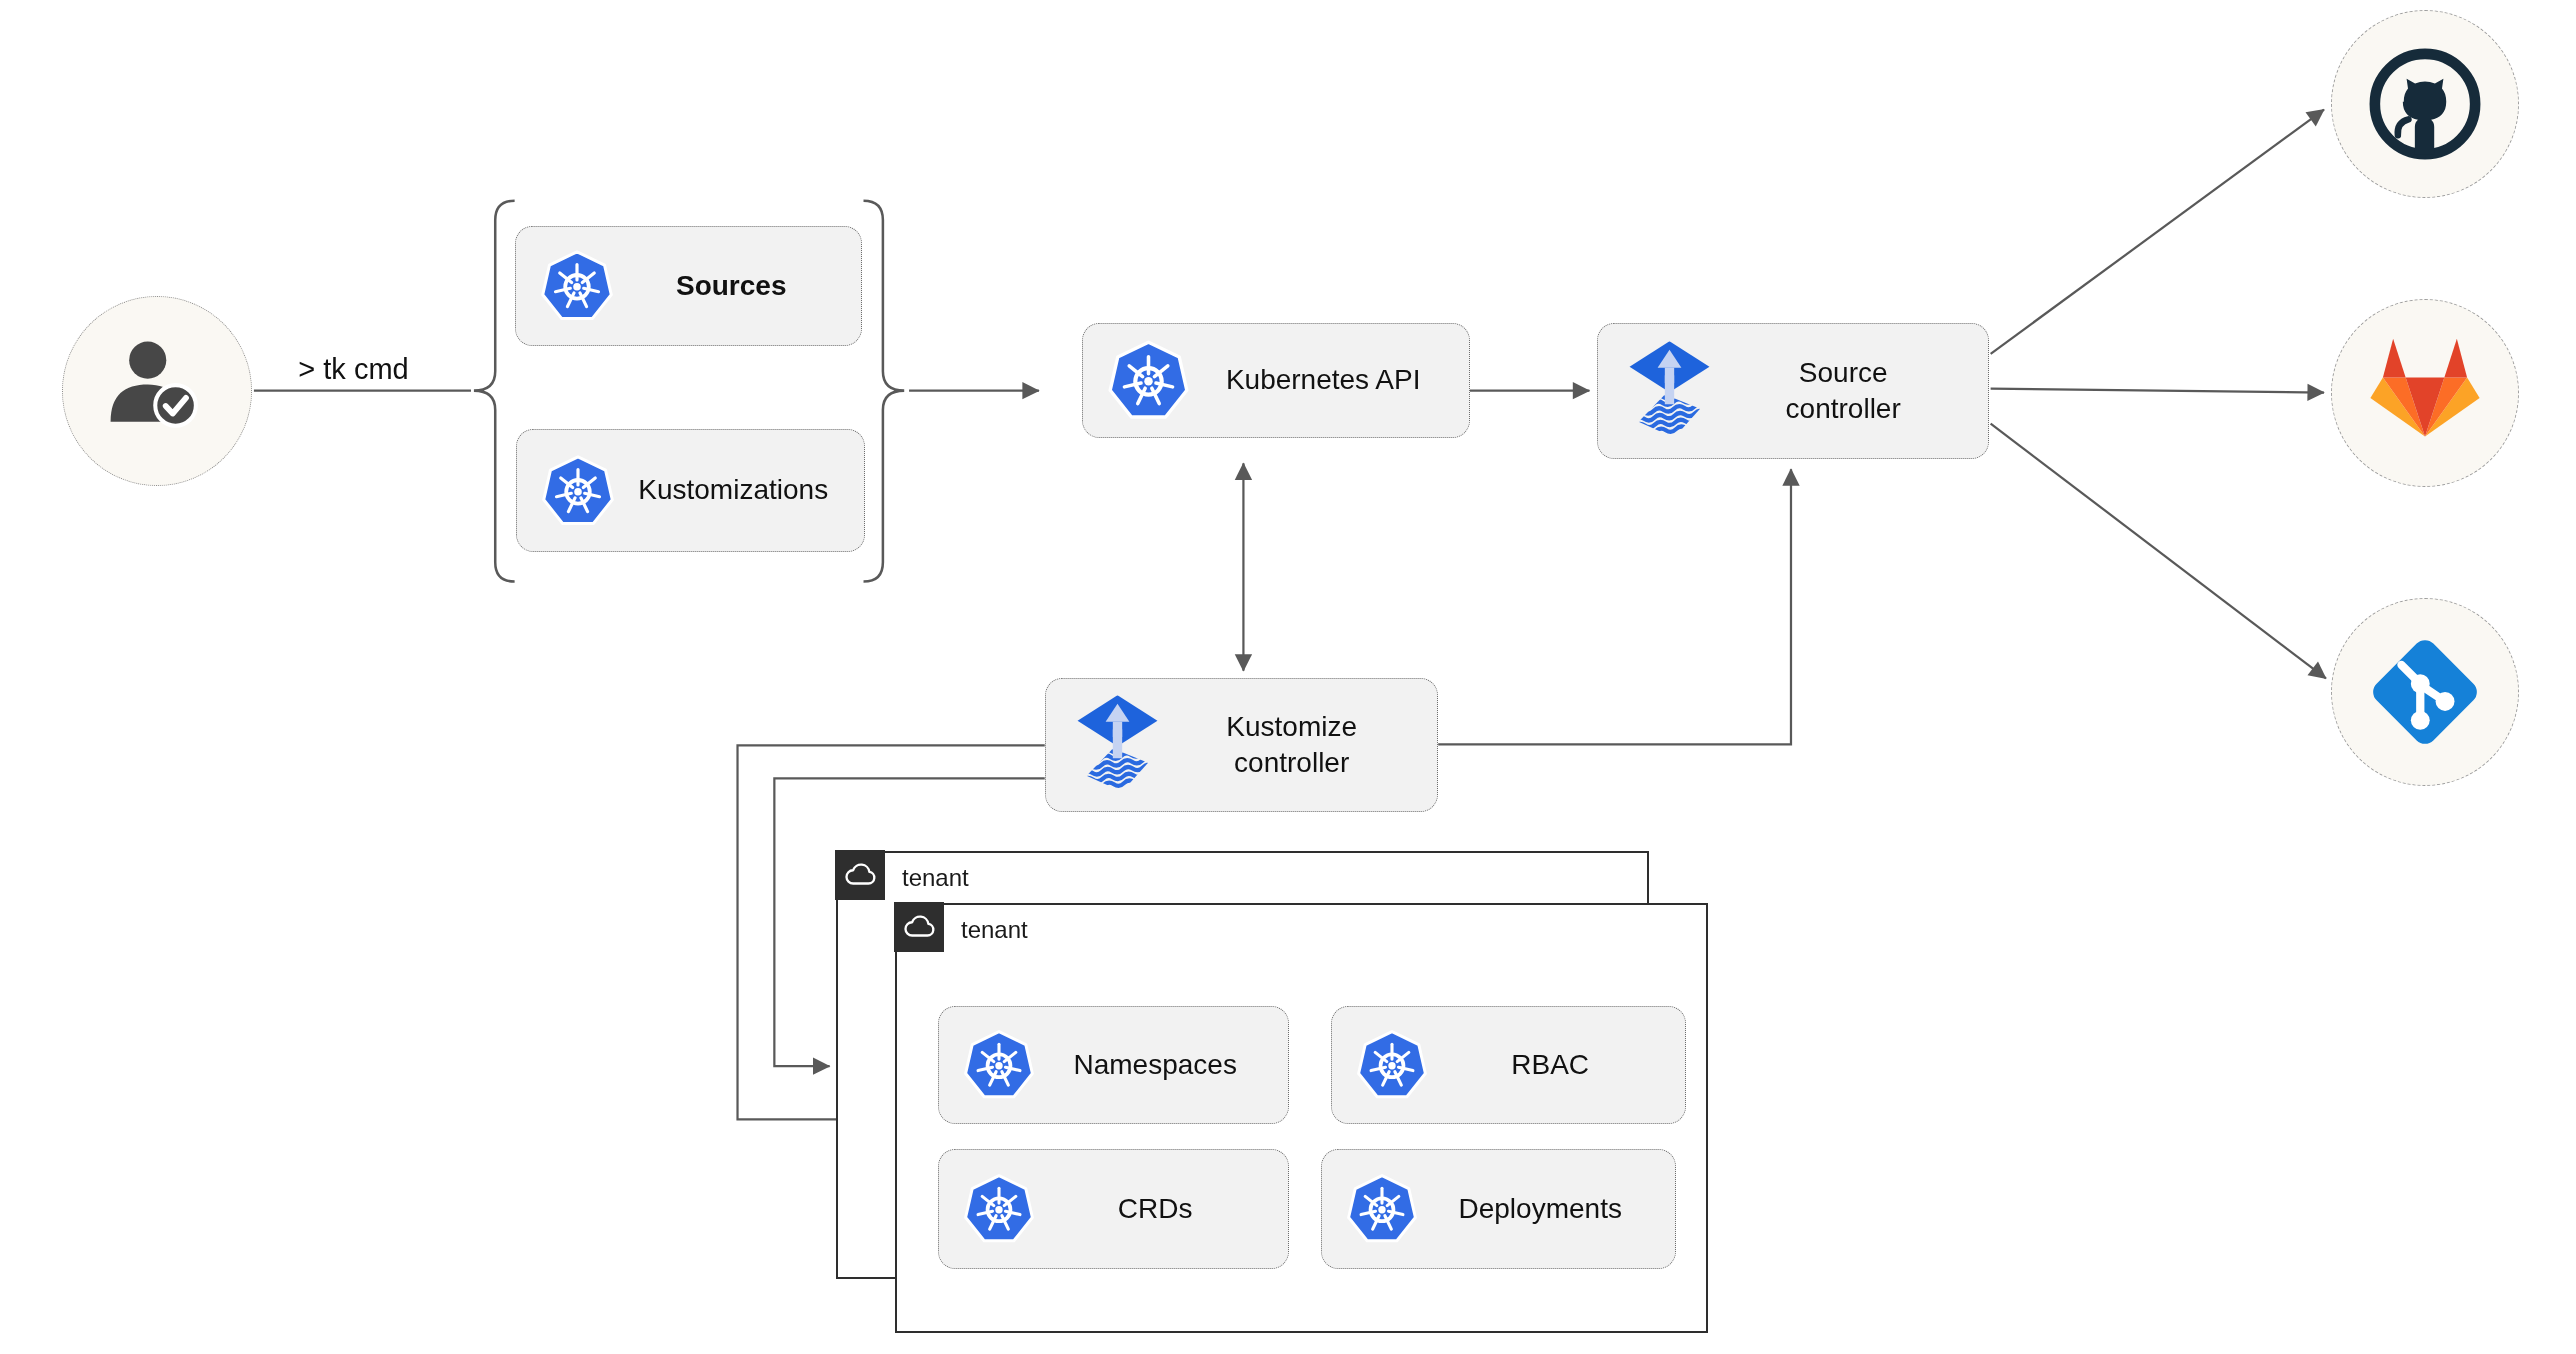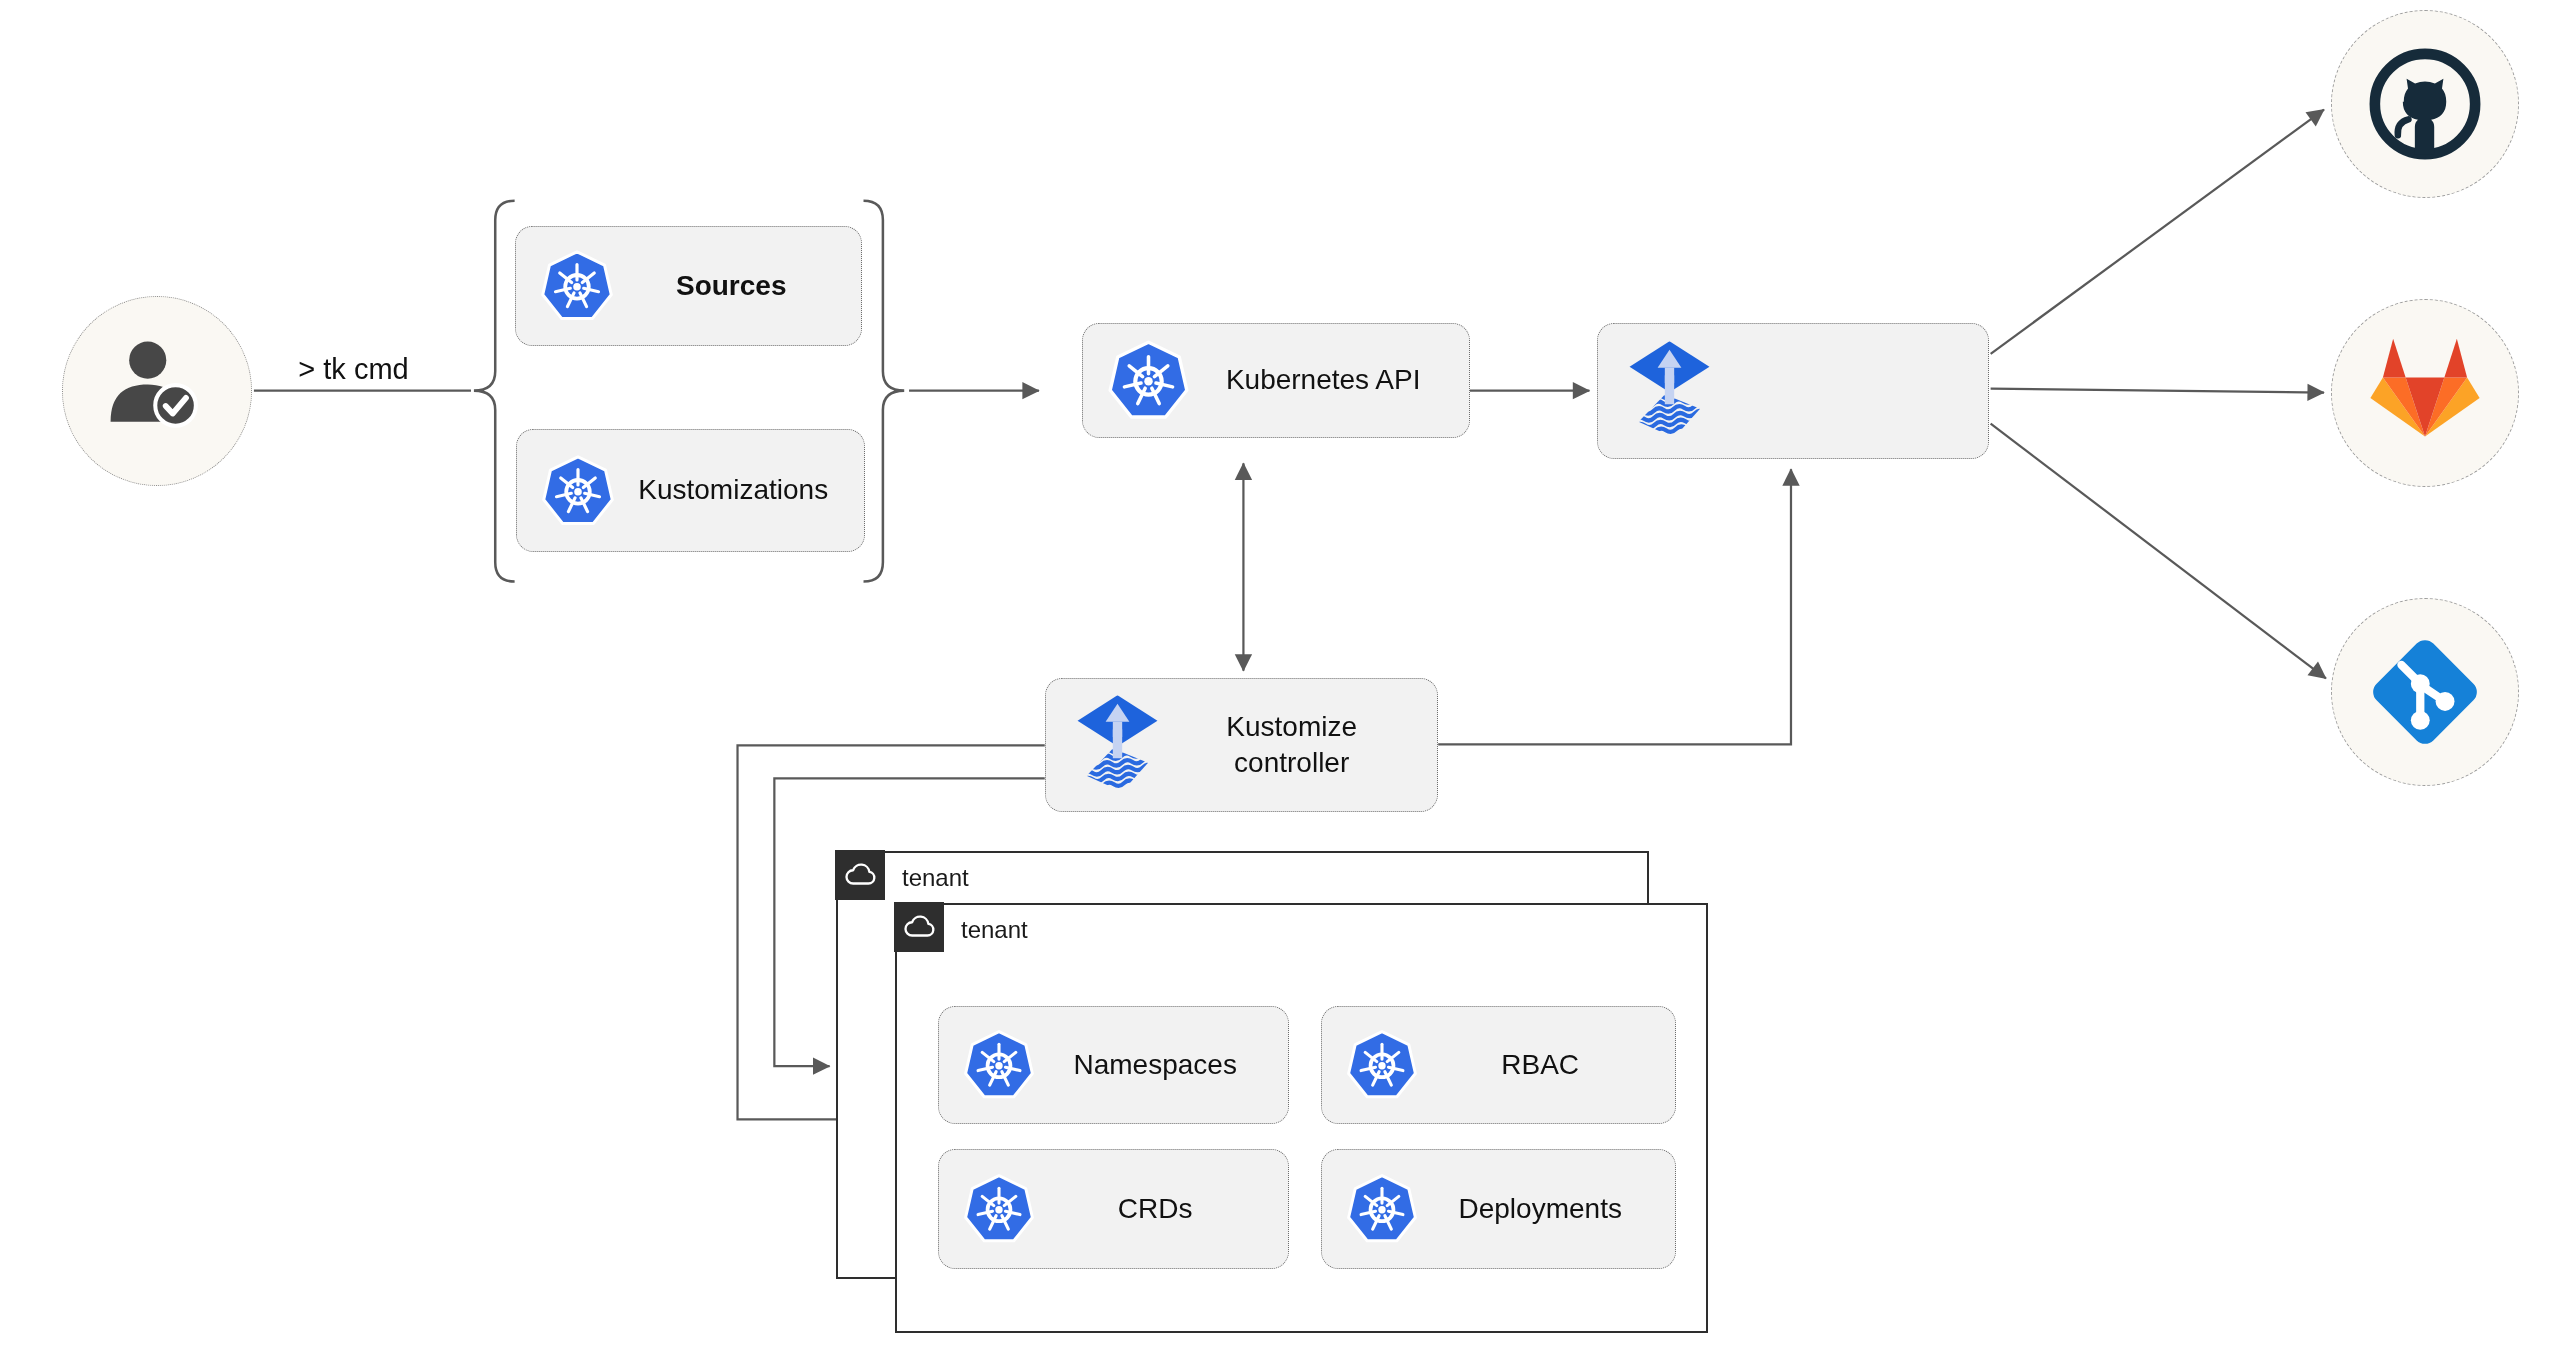--- a/index.html
+++ b/index.html
@@ -149,20 +149,21 @@
     <svg class="icon" width="85" height="85" viewBox="0 0 88 88">
         <use href="#sym-k8s"></use>
       </svg>
     <div class="labelwrap"><span class="label">Kubernetes API</span></div>
   </div>
 
   <div class="node wrap" style="left:1597px;top:323px;width:392px;height:136px;">
     <svg class="icon" width="85" height="101" style="margin-left:29px;" viewBox="0 0 88 104">
         <use href="#sym-flux"></use>
       </svg>
+    <div class="labelwrap"><span class="label">Source controller</span></div>
   </div>
 
   <div class="node wrap" style="left:1045px;top:678px;width:393px;height:134px;justify-content:flex-end;">
     <svg class="icon" width="85" height="101" style="margin-left:29px;" viewBox="0 0 88 104">
         <use href="#sym-flux"></use>
       </svg>
     <div class="labelwrap"><span class="label">Kustomize controller</span></div>
   </div>
 
   <div class="tenant" style="left:836px;top:851px;width:813px;height:428px;">
@@ -181,21 +182,21 @@
         </svg>
     </div>
     <span class="tenant-title">tenant</span>
 
     <div class="node" style="left:41px;top:101px;width:351px;height:118px;">
       <svg class="icon" width="74" height="74" viewBox="0 0 76 76">
           <use href="#sym-k8s"></use>
         </svg>
       <div class="labelwrap"><span class="label">Namespaces</span></div>
     </div>
-    <div class="node" style="left:424px;top:101px;width:355px;height:118px;">
+    <div class="node" style="left:434px;top:101px;width:355px;height:118px;">
       <svg class="icon" width="74" height="74" viewBox="0 0 76 76">
           <use href="#sym-k8s"></use>
         </svg>
       <div class="labelwrap"><span class="label">RBAC</span></div>
     </div>
     <div class="node" style="left:41px;top:244px;width:351px;height:120px;">
       <svg class="icon" width="74" height="74" viewBox="0 0 76 76">
           <use href="#sym-k8s"></use>
         </svg>
       <div class="labelwrap"><span class="label">CRDs</span></div>

